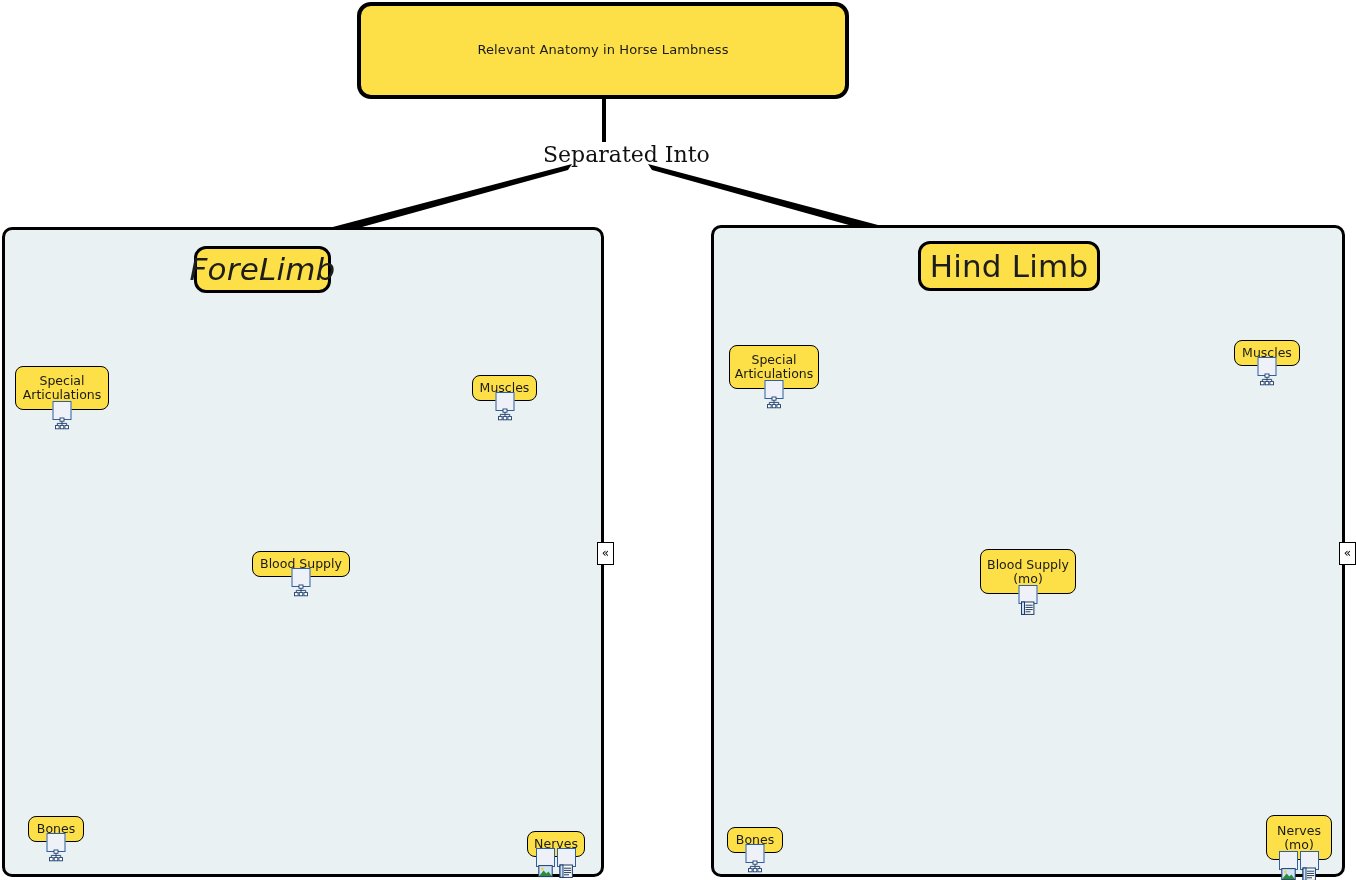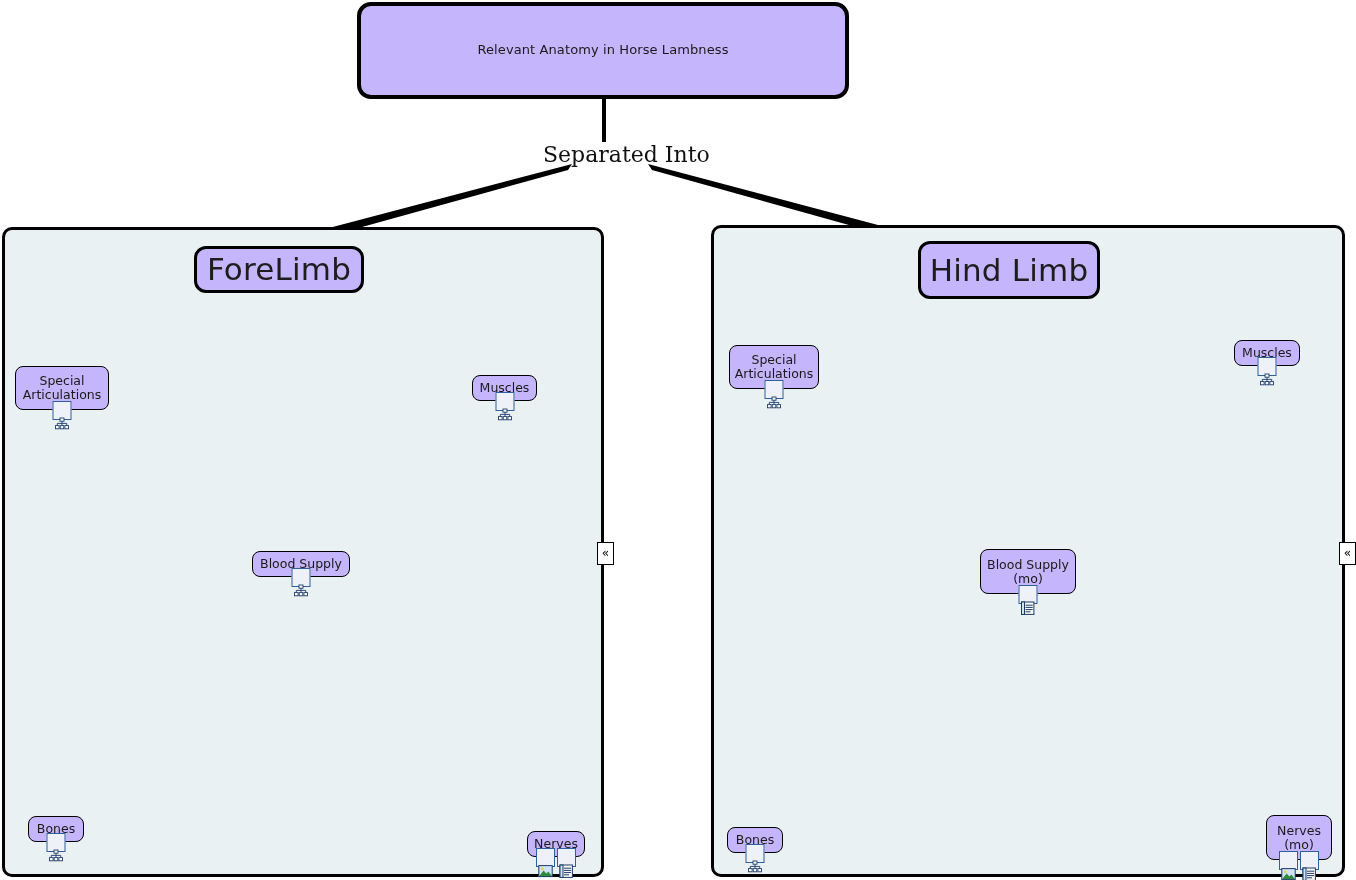--- a/index.html
+++ b/index.html
@@ -28,21 +28,21 @@
     left: 0; top: 0;
     width: 1356px;
     height: 880px;
     pointer-events: none;
   }
 
   
   .node {
     position: absolute;
     box-sizing: border-box;
-    background: #c4b5fd;
+    background: #fde047;
     border: 1px solid #000000;
     border-radius: 9px;
     display: flex;
     align-items: center;
     justify-content: center;
     text-align: center;
     color: #1a1a1a;
     line-height: 1.12;
     white-space: pre-line;
   }
@@ -148,21 +148,21 @@
   <div class="node root" style="left:357px; top:2px; width:492px; height:97px;">
     <span>Relevant Anatomy in Horse Lambness</span>
   </div>
 
   <div class="edge-label" style="left:543px; top:142px;">Separated Into</div>
 
   <div class="panel" style="left:2px; top:227px; width:602px; height:650px;"></div>
 
   <div class="collapse-handle" style="left:597px; top:542px;">«</div>
 
-  <div class="node limb-title" style="left:194px; top:246px; width:170px; height:47px;">
+  <div class="node limb-title" style="left:194px; top:246px; width:137px; height:47px;font-style:italic;">
     <span>ForeLimb</span>
   </div>
 
   <div class="node leaf" style="left:15px; top:366px; width:94px; height:44px;">
     <span class="label">Special
 Articulations</span>
     <span class="icon-strip">
       <span class="mini-icon">
         <svg width="15" height="15" viewBox="0 0 15 15">
           <rect x="5.5" y="1" width="4" height="3.2" fill="#ffffff" stroke="#1b3a6b" stroke-width="0.9"></rect>
@@ -256,21 +256,21 @@
           <line x1="5" y1="10.8" x2="10" y2="10.8" stroke="#1b3a6b" stroke-width="1"></line>
         </svg>
       </span>
     </span>
   </div>
 
   <div class="panel" style="left:711px; top:225px; width:634px; height:652px;"></div>
 
   <div class="collapse-handle" style="left:1339px; top:542px;">«</div>
 
-  <div class="node limb-title" style="left:918px; top:241px; width:182px; height:58px;">
+  <div class="node limb-title" style="left:918px; top:241px; width:182px; height:50px;">
     <span>Hind Limb</span>
   </div>
 
   <div class="node leaf" style="left:729px; top:345px; width:90px; height:44px;">
     <span class="label">Special
 Articulations</span>
     <span class="icon-strip">
       <span class="mini-icon">
         <svg width="15" height="15" viewBox="0 0 15 15">
           <rect x="5.5" y="1" width="4" height="3.2" fill="#ffffff" stroke="#1b3a6b" stroke-width="0.9"></rect>

